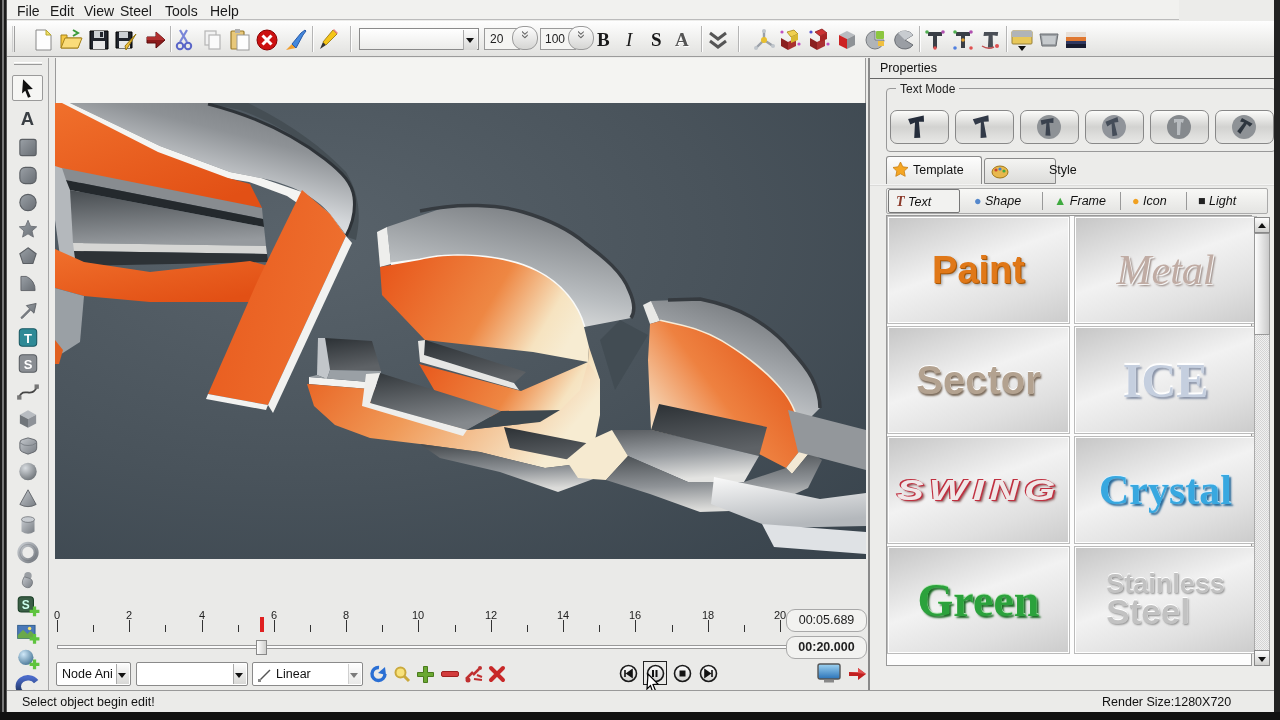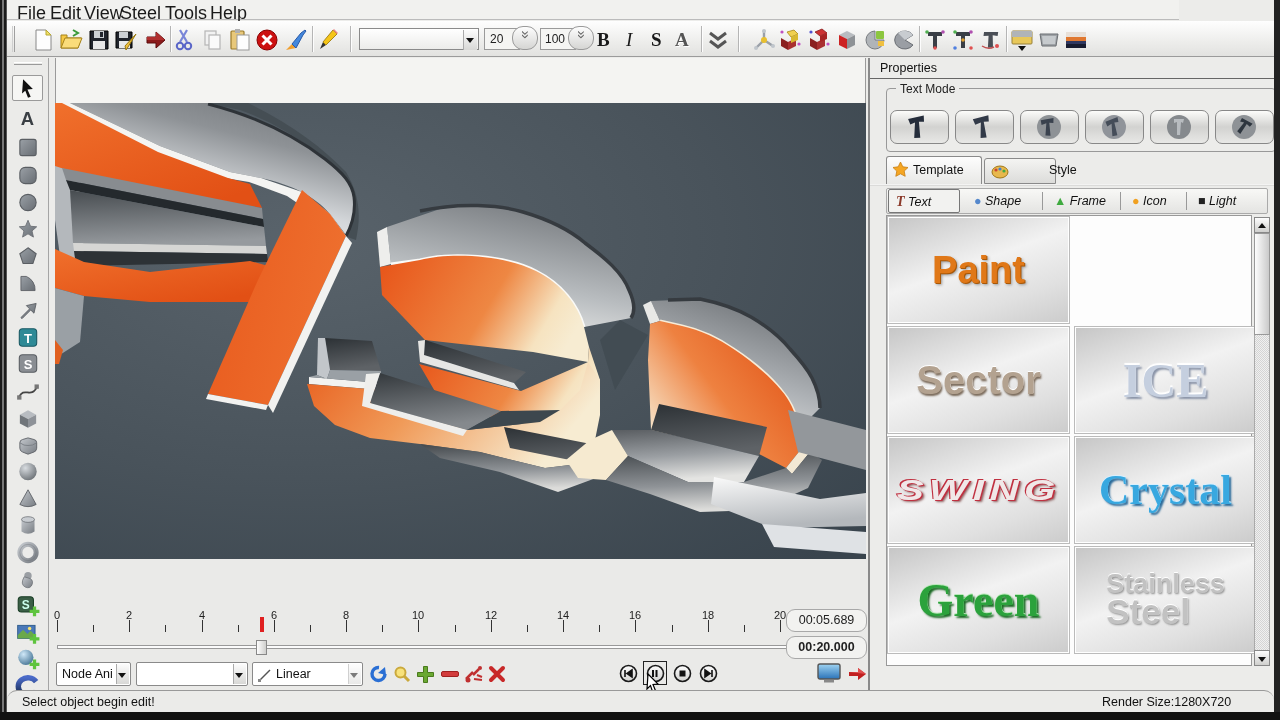--- a/index.html
+++ b/index.html
@@ -8,21 +8,21 @@
 #app { position:absolute; left:0; top:0; width:1280px; height:720px; background:#ececea; }
 .abs { position:absolute; }
 
 
 #ledge { left:0; top:0; width:7px; height:720px; background:#1a1a1a; border-right:1px solid #555; }
 #ledge .inner { position:absolute; left:2px; top:0; width:2px; height:100%; background:#777; }
 #redge { left:1274px; top:0; width:6px; height:720px; background:#222; }
 #bedge { left:0; top:712px; width:1280px; height:8px; background:#111; }
 
 
-#menubar { left:7px; top:0; width:1172px; height:20px; background:#f1f1ef; border-bottom:1px solid #bbb; font-size:18px; color:#1a1a1a; }
+#menubar { left:7px; top:0; width:1172px; height:20px; background:#f1f1ef; border-bottom:1px solid #bbb; font-size:14px; color:#1a1a1a; }
 #menubar span { position:absolute; top:3px; }
 
 
 #toolbar { left:7px; top:21px; width:1267px; height:36px; background:linear-gradient(#fefefe,#ededeb 60%,#e2e2e0); border-bottom:1px solid #9b9b9b; }
 .tsep { position:absolute; top:5px; width:2px; height:26px; border-left:1px solid #b5b5b5; border-right:1px solid #fdfdfd; }
 .thandle { position:absolute; top:5px; width:3px; height:26px; border-left:1px solid #cfcfcf; border-right:1px solid #9f9f9f; }
 .ticon { position:absolute; top:7px; width:24px; height:24px; }
 .bis { top:8px; font-family:"Liberation Serif", serif; font-size:19px; color:#1a1a1a; }
 .spinb { width:26px; height:24px; background:linear-gradient(#fdfdfd,#d5d5d3); border:1px solid #9a9a9a; border-radius:11px; }
 .spinb:before { content:"\00BB"; position:absolute; left:7px; top:1px; color:#666; font-size:15px; transform:rotate(90deg); display:block; width:12px; }
@@ -44,21 +44,21 @@
 #playhead { left:260px; top:617px; width:4px; height:15px; background:#e02020; }
 #groove { left:57px; top:645px; width:806px; height:4px; background:#fbfbfb; border:1px solid #999; }
 #gthumb { left:256px; top:640px; width:11px; height:15px; background:linear-gradient(90deg,#fdfdfd,#cfcfcd); border:1px solid #888; }
 .timebox { width:81px; height:23px; background:#f2f2f0; border:1px solid #a8a8a8; border-radius:9px; font-size:12.5px; color:#222; text-align:center; line-height:21px; }
 .pbtn { top:664px; width:19px; height:19px; }
 .combo { position:absolute; top:662px; height:24px; background:#fff; border:1px solid #8a8a8a; border-radius:2px; font-size:12.5px; color:#111; }
 .cbtn { position:absolute; right:1px; top:1px; width:13px; height:20px; background:linear-gradient(#fcfcfc,#d8d8d6); border-left:1px solid #aaa; }
 .carr { position:absolute; right:3px; top:9px; width:0; height:0; border-left:4px solid transparent; border-right:4px solid transparent; border-top:5px solid #111; }
 
 
-#status { left:7px; top:690px; width:1267px; height:22px; background:#ebebe9; border-top:1px solid #999; font-size:12.5px; color:#111;border-radius:10px; }
+#status { left:7px; top:690px; width:1267px; height:22px; background:#ebebe9; border-top:1px solid #999; font-size:12.5px; color:#111; }
 
 
 #rpanel { left:868px; top:58px; width:406px; height:632px; background:#ececea; border-left:2px solid #8a8a8a; }
 .rp { position:absolute; }
 .subtab { font-size:12.5px; color:#111;font-style:italic; }
 .cell { width:181px; height:106px; background:linear-gradient(160deg,#c6c6c6,#f2f2f2 45%,#e0e0e0 75%,#cccccc); border:1px solid #fff; outline:1px solid #bbb; display:flex; align-items:center; justify-content:center; overflow:hidden; }
 .sbtn { width:16px; height:16px; background:linear-gradient(#fdfdfd,#cfcfcd); border:1px solid #888; }
 .tmbtn { position:absolute; top:0; width:59px; height:34px; background:linear-gradient(#fcfcfa,#d2d2d0 50%,#e8e8e6); border:1px solid #888; border-radius:7px; }
 </style>
 </head>
@@ -661,20 +661,23 @@
     <div class="rp subtab" style="left:184px; top:136px;"><span style="color:#3faa3f">▲</span>&nbsp;Frame</div>
     <div class="rp" style="left:250px; top:134px; width:1px; height:18px; background:#999;"></div>
     <div class="rp subtab" style="left:262px; top:136px;"><span style="color:#f0a020">●</span>&nbsp;Icon</div>
     <div class="rp" style="left:316px; top:134px; width:1px; height:18px; background:#999;"></div>
     <div class="rp subtab" style="left:328px; top:136px;"><span style="color:#222">■</span>&nbsp;Light</div>
 
     <div class="rp" style="left:16px; top:157px; width:366px; height:451px; background:#fdfdfd; border:1px solid #999;"></div>
     <div class="rp cell" style="left:18px; top:159px;">
         <span style="font-size:38px; font-weight:bold; color:#e07818; text-shadow:1px 1px 0 #a85808, 2px 2px 3px #999;">Paint</span>
       </div>
+    <div class="rp cell" style="left:205px; top:159px;">
+        <span style="font-family:'Liberation Serif',serif; font-style:italic; font-size:42px; color:#c0aca4; text-shadow:1px 1px 1px #fff, 2px 2px 2px #8a7a74;">Metal</span>
+      </div>
     <div class="rp cell" style="left:18px; top:269px;">
         <span style="font-size:40px; font-weight:bold; color:#b3a290; text-shadow:0 -1px 0 #fff, 1px 2px 2px #7a6a5a;">Sector</span>
       </div>
     <div class="rp cell" style="left:205px; top:269px;">
         <span style="font-family:'Liberation Serif',serif; font-size:48px; font-weight:bold; color:#c5cfdf; text-shadow:0 -2px 1px #fff, 2px 2px 2px #8a94a8;">ICE</span>
       </div>
     <div class="rp cell" style="left:205px; top:379px;">
         <span style="font-family:'Liberation Serif',serif; font-size:42px; font-weight:bold; color:#38a8e0; text-shadow:0 -1px 0 #d8f0ff, 2px 2px 2px #2a6a9a;">Crystal</span>
       </div>
     <div class="rp cell" style="left:18px; top:379px;">

